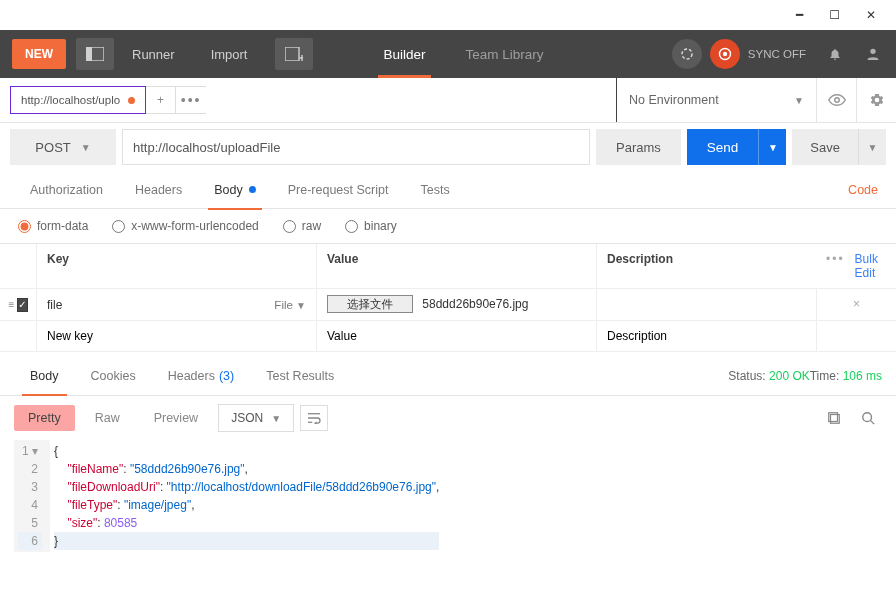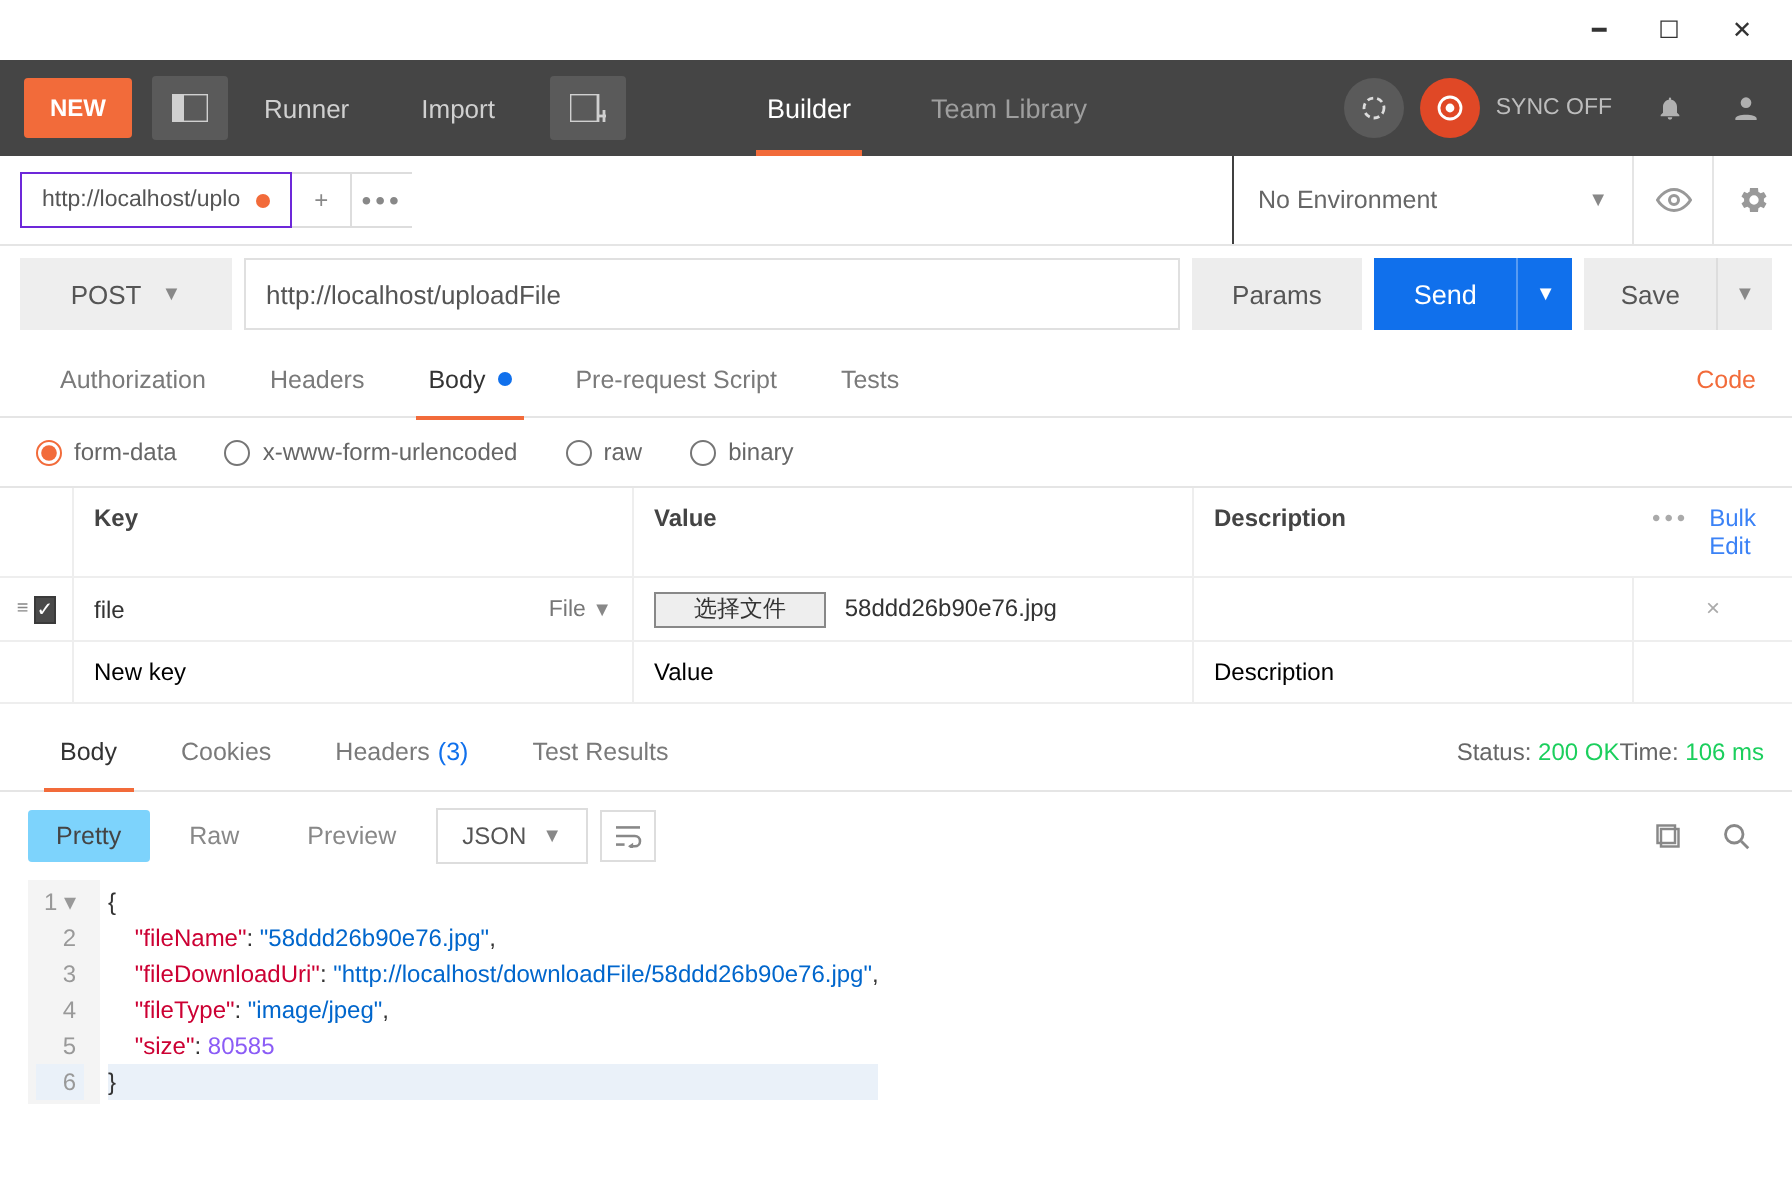--- a/index.html
+++ b/index.html
@@ -73,21 +73,21 @@
   
   .resp { display:flex; align-items:center; border-bottom:1px solid #e5e5e5; padding:0 14px; height:40px; margin-top:4px; }
   .resp .rtab.active::after { left:8px; right:8px; }
   .hcount { color:#1070ec; margin-left:4px; }
   .resp-meta { margin-left:auto; font-size:12px; color:#666; display:flex; }
   .resp-meta b { font-weight:normal; color:#1bcf5d; }
 
   
   .vtb { display:flex; align-items:center; gap:6px; padding:8px 14px; }
   .vbtn { padding:6px 14px; color:#888; font-size:12.5px; border-radius:2px; }
-  .vbtn.on { background:#7dd3fc; color:#444; }
+  .vbtn.on { background:#fca5a5; color:#444; }
   .vsel { padding:6px 12px; background:#fff; border:1px solid #ddd; font-size:12px; color:#555; display:flex; gap:8px; align-items:center; }
   .vwrap { width:28px; height:26px; border:1px solid #ddd; display:flex; align-items:center; justify-content:center; color:#888; }
   .vright { margin-left:auto; display:flex; gap:6px; }
 
   
   .code { display:flex; font-family:Consolas, Menlo, monospace; font-size:12px; line-height:1.5; padding:0 14px; }
   .gut { background:#f4f4f4; color:#999; text-align:right; padding:2px 8px 2px 4px; user-select:none; }
   .gut div { padding:0 4px; }
   .src { padding:2px 4px; white-space:pre; }
   .src .k { color:#c03; }

